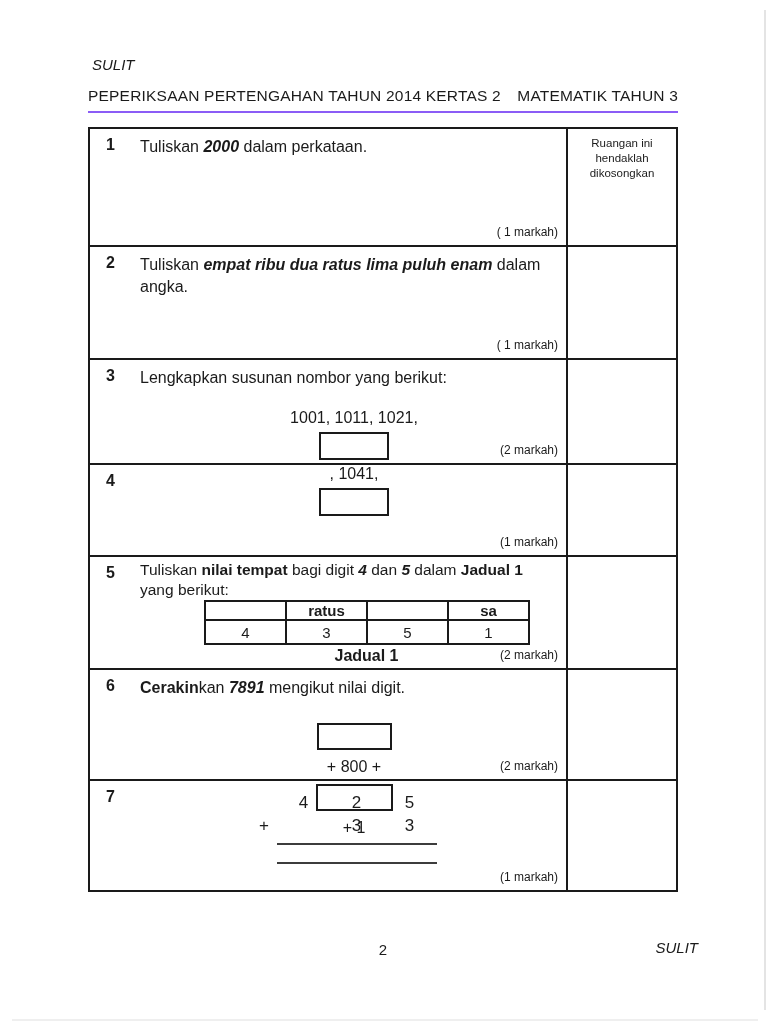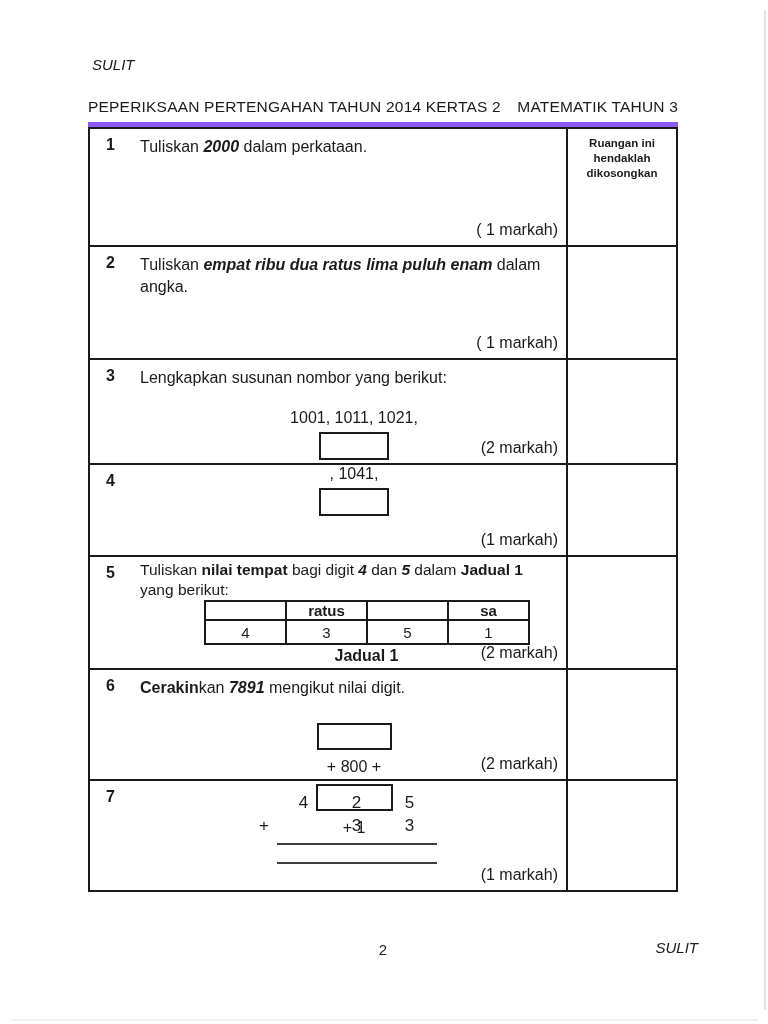--- a/index.html
+++ b/index.html
@@ -2,39 +2,39 @@
 <html><head>
 <meta charset="utf-8">
 <style>
   html,body{margin:0;padding:0;}
   body{
     width:768px;height:1024px;background:#ffffff;position:relative;
     font-family:"Liberation Sans", sans-serif;color:#1b1b1b;overflow:hidden;
   }
   .sulit-top{position:absolute;left:92px;top:56px;font-style:italic;font-size:15px;}
   .exam-header{
-    position:absolute;left:88px;top:98px;width:590px;display:flex;
+    position:absolute;left:88px;top:87px;width:590px;display:flex;
     justify-content:space-between;font-size:15.5px;letter-spacing:.2px;
-    border-bottom:6px solid #8b5cf6;padding-bottom:6px;
+    border-bottom:2px solid #8b5cf6;padding-bottom:6px;
   }
   .main-table{
     position:absolute;left:88px;top:127px;width:590px;
     border:2px solid #1a1a1a;box-sizing:border-box;background:#fff;
   }
   .row{display:flex;border-bottom:2px solid #1a1a1a;box-sizing:border-box;}
   .row:last-child{border-bottom:none;}
   .r1{height:118px}.r2{height:113px}.r3{height:105px}.r4{height:92px}
   .r5{height:113px}.r6{height:111px}.r7{height:109px}
   .qcell{width:478px;border-right:2px solid #1a1a1a;position:relative;box-sizing:border-box;}
   .mcell{flex:1;position:relative;}
-  .note{font-weight:bold;font-size:11.5px;line-height:1.3;text-align:center;padding:7px 5px 0;}
+  .note{font-weight:normal;font-size:11.5px;line-height:1.3;text-align:center;padding:7px 5px 0;}
   .qnum{position:absolute;left:16px;top:7px;font-weight:bold;font-size:16px;}
   .qtext{margin:7px 12px 0 50px;font-size:16px;line-height:1.4;}
   .qtext.tight{margin-top:3px;font-size:15.5px;line-height:1.27;}
-  .marks{position:absolute;right:8px;bottom:6px;font-size:16px;white-space:nowrap;}
+  .marks{position:absolute;right:8px;bottom:6px;font-size:12px;white-space:nowrap;}
   .bi{font-weight:bold;font-style:italic;}
   .b{font-weight:bold;}
   .u{text-decoration:underline;}
   .seq{margin:20px 0 0 52px;display:flex;align-items:center;gap:5px;font-size:16px;flex-direction:column;}
   .abox{display:inline-block;border:2px solid #1a1a1a;background:#fff;box-sizing:border-box;}
   .box-q3{width:70px;height:28px;}
   .expr{margin:24px 0 0 52px;display:flex;align-items:center;gap:8px;font-size:16px;flex-direction:column;}
   .box-q6a{width:75px;height:27px;}
   .box-q6b{width:77px;height:27px;}
   .q5-table{border-collapse:collapse;margin:1px 0 0 114px;}

